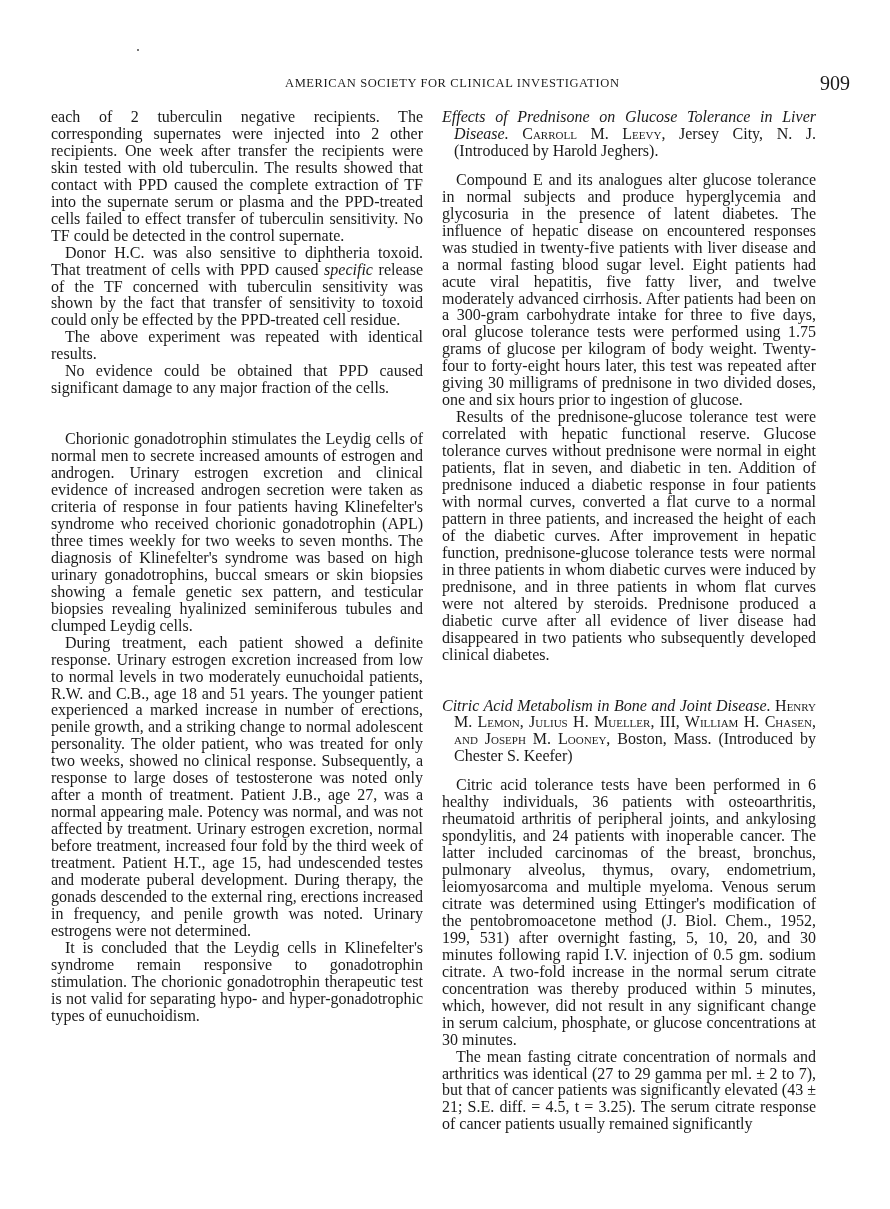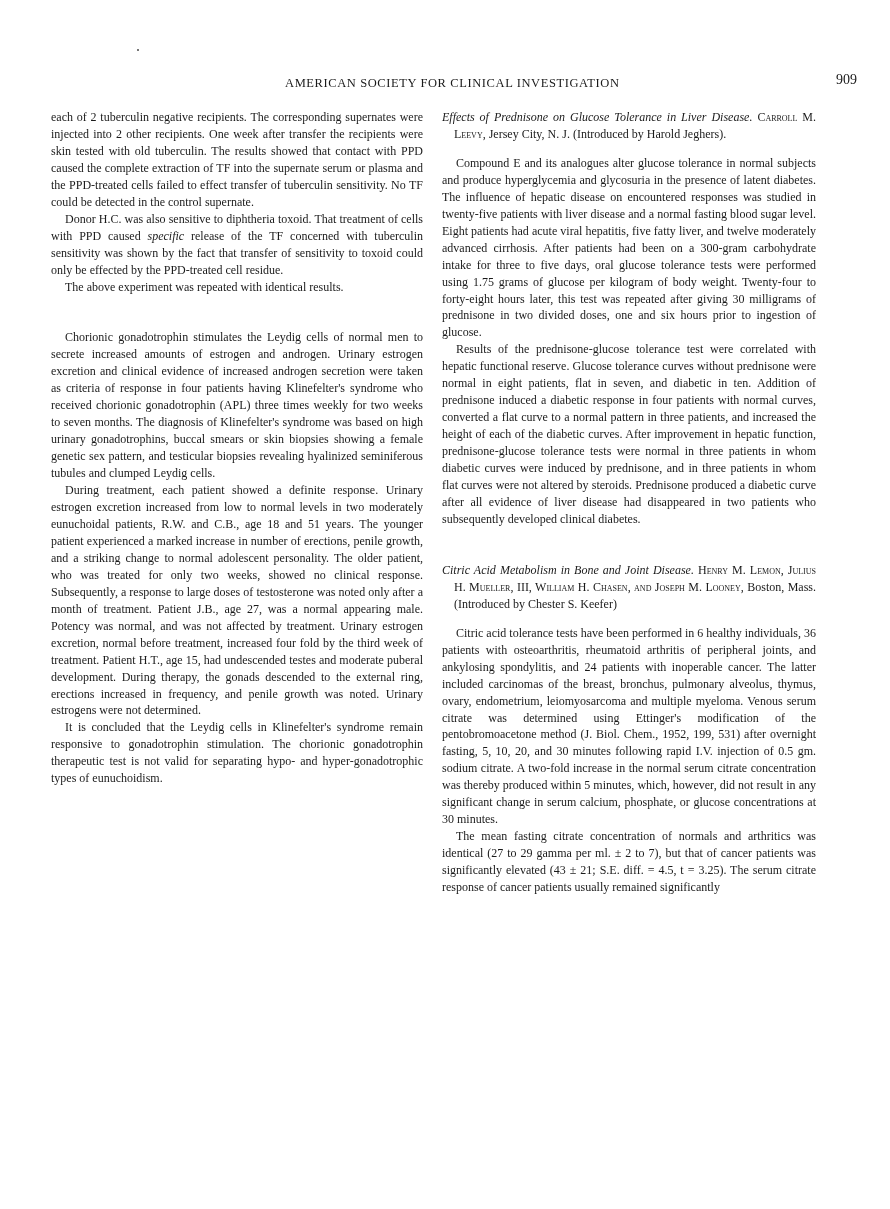--- a/index.html
+++ b/index.html
@@ -6,24 +6,24 @@
   body {
     width: 890px; height: 1209px; position: relative; overflow: hidden;
     font-family: "Liberation Serif", "DejaVu Serif", serif;
     color: #1a1a1a;
   }
   .running-head {
     position: absolute; top: 76px; left: 0; width: 890px;
     font-size: 12.5px; letter-spacing: 0.6px;
   }
   .running-head .title { position: absolute; left: 285px; top: 0; text-align: right; }
-  .running-head .pageno { position: absolute; left: 820px; top: -4px; font-size: 14px; letter-spacing: 0; margin-left: 16px; }
+  .running-head .pageno { position: absolute; left: 820px; top: -4px; font-size: 20px; letter-spacing: 0; }
   .dot { position: absolute; left: 137px; top: 49px; width: 2px; height: 2px; background: #777; }
 
-  .col { position: absolute; top: 109px; width: 372px; font-size: 12px; line-height: 16.95px; }
+  .col { position: absolute; top: 109px; width: 372px; font-size: 16px; line-height: 16.95px; }
   .col.left { left: 51px; }
   .col.right { left: 442px; width: 374px; }
 
   p { margin: 0; text-align: justify; text-indent: 14px; hyphens: manual; }
   p.noindent { text-indent: 0; }
   .abstract-head {
     text-align: justify; padding-left: 12px; text-indent: -12px; margin: 0 0 12px 0;
   }
   .abstract-head .atitle { font-style: italic; }
   .sc { font-variant: small-caps; }
@@ -36,20 +36,21 @@
 
 <div class="running-head">
   <span class="title">AMERICAN SOCIETY FOR CLINICAL INVESTIGATION</span>
   <span class="pageno">909</span>
 </div>
 
 <div class="col left">
   <p class="noindent">each of 2 tuberculin negative recipients. The corresponding supernates were injected into 2 other recipients. One week after transfer the recipients were skin tested with old tuberculin. The results showed that contact with PPD caused the complete extraction of TF into the supernate serum or plasma and the PPD-treated cells failed to effect transfer of tuberculin sensitivity. No TF could be detected in the control supernate.</p>
   <p><span>Donor H.C. was also sensitive to diphtheria toxoid. That treatment of cells with PPD caused </span><em>specific</em><span> release of the TF concerned with tuberculin sensitivity was shown by the fact that transfer of sensitivity to toxoid could only be effected by the PPD-treated cell residue.</span></p>
   <p>The above experiment was repeated with identical results.</p>
+  <p>No evidence could be obtained that PPD caused significant damage to any major fraction of the cells.</p>
 
   <div class="gap-section"></div>
 
   <p>Chorionic gonadotrophin stimulates the Leydig cells of normal men to secrete increased amounts of estrogen and androgen. Urinary estrogen excretion and clinical evidence of increased androgen secretion were taken as criteria of response in four patients having Klinefelter's syndrome who received chorionic gonadotrophin (APL) three times weekly for two weeks to seven months. The diagnosis of Klinefelter's syndrome was based on high urinary gonadotrophins, buccal smears or skin biopsies showing a female genetic sex pattern, and testicular biopsies revealing hyalinized seminiferous tubules and clumped Leydig cells.</p>
   <p>During treatment, each patient showed a definite response. Urinary estrogen excretion increased from low to normal levels in two moderately eunuchoidal patients, R.W. and C.B., age 18 and 51 years. The younger patient experienced a marked increase in number of erections, penile growth, and a striking change to normal adolescent personality. The older patient, who was treated for only two weeks, showed no clinical response. Subsequently, a response to large doses of testosterone was noted only after a month of treatment. Patient J.B., age 27, was a normal appearing male. Potency was normal, and was not affected by treatment. Urinary estrogen excretion, normal before treatment, increased four fold by the third week of treatment. Patient H.T., age 15, had undescended testes and moderate puberal development. During therapy, the gonads descended to the external ring, erections increased in frequency, and penile growth was noted. Urinary estrogens were not determined.</p>
   <p>It is concluded that the Leydig cells in Klinefelter's syndrome remain responsive to gonadotrophin stimulation. The chorionic gonadotrophin therapeutic test is not valid for separating hypo- and hyper-gonadotrophic types of eunuchoidism.</p>
 </div>
 
 <div class="col right">
   <div class="abstract-head">

